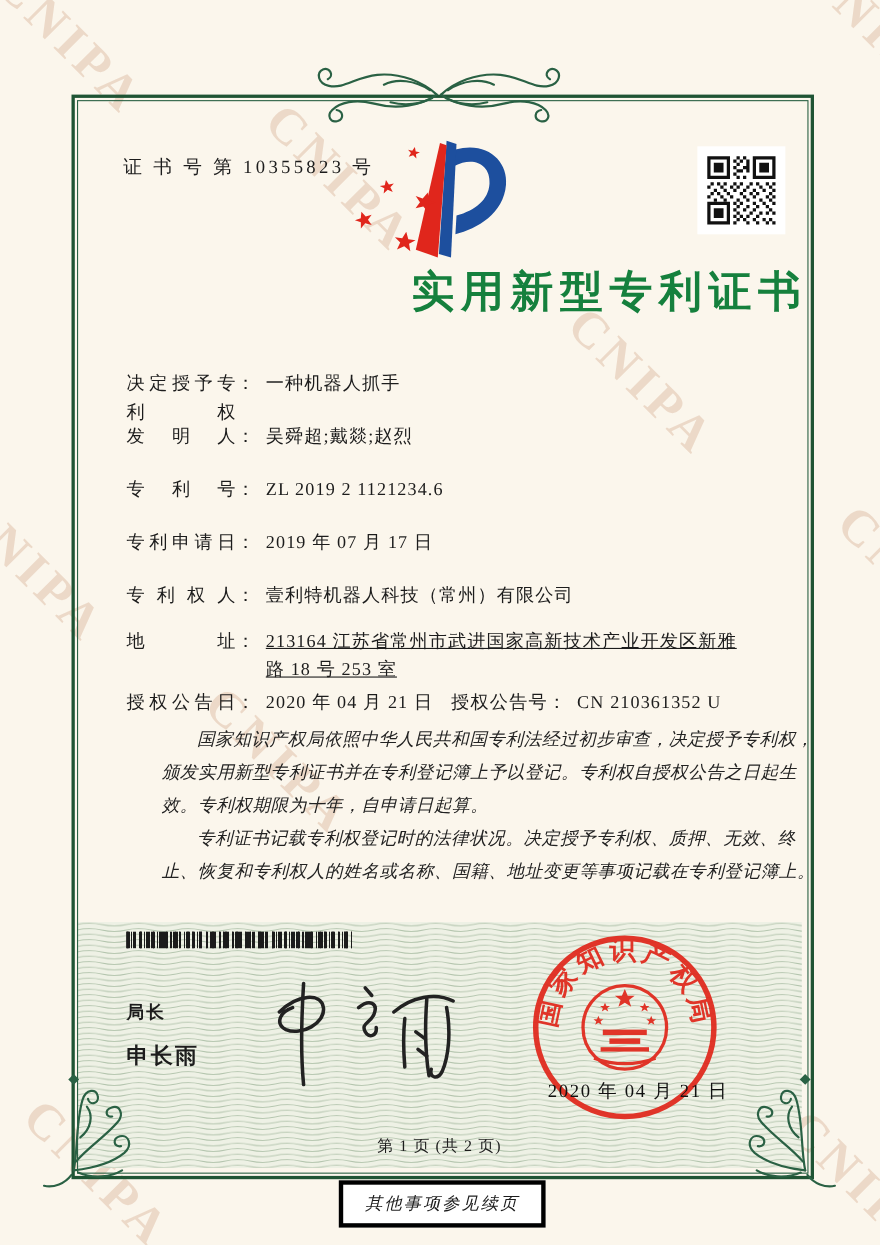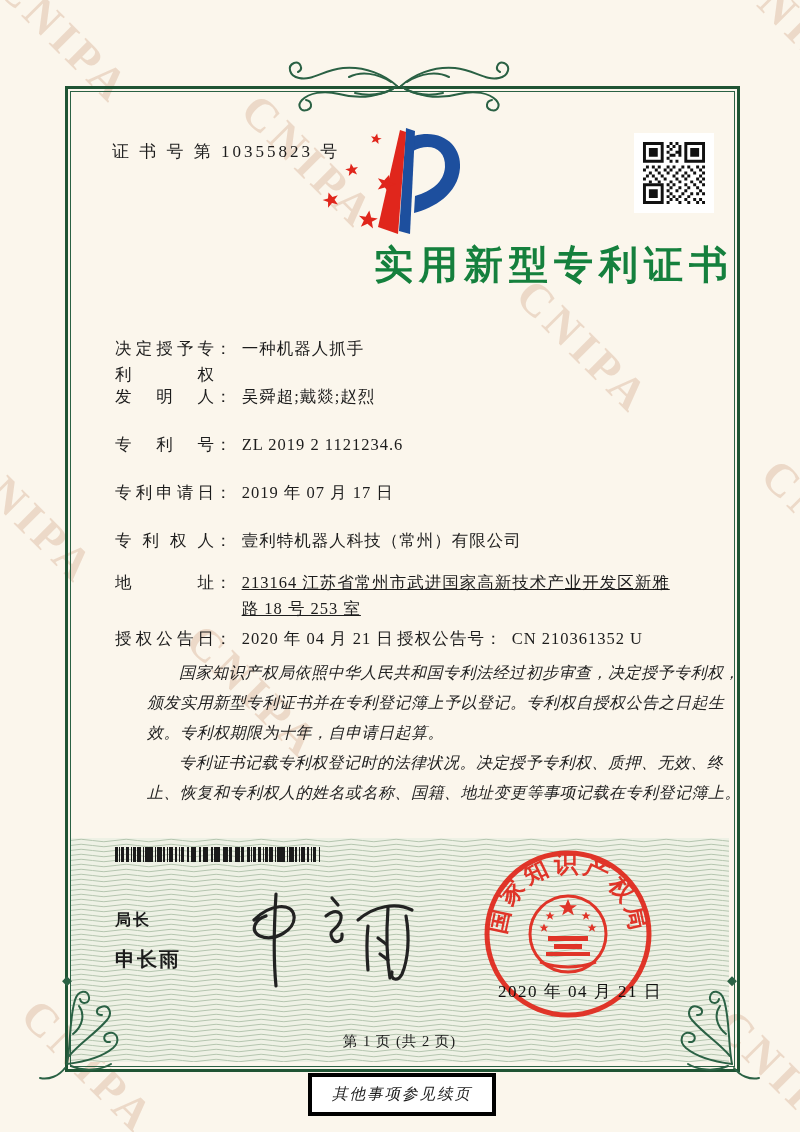--- a/index.html
+++ b/index.html
@@ -22,21 +22,21 @@
          display:flex;align-items:center;justify-content:center;}
   .logo{position:absolute;left:322px;top:122px;z-index:4;}
   .title{position:absolute;left:65px;top:238px;width:669px;text-align:right;
          font-size:39px;font-weight:bold;letter-spacing:6px;color:#15803d;z-index:4;}
   
   .frow{position:absolute;left:115px;right:70px;font-size:16.5px;letter-spacing:1px;z-index:4;line-height:26px;}
   .flabel{display:inline-block;width:100px;text-align:justify;text-align-last:justify;vertical-align:top;}
   .fcolon{display:inline-block;vertical-align:top;}
   .fvalue{display:inline-block;vertical-align:top;margin-left:4px;}
   .addr .fvalue{width:442px;word-break:break-all;text-decoration:underline;}
-  .grant2{position:absolute;left:282px;top:0;}
+  .grant2{position:absolute;left:295px;top:0;}
   
   .paras{position:absolute;left:104px;top:658px;width:604px;z-index:4;
          font-style:italic;font-size:16px;line-height:30px;letter-spacing:0.5px;color:#222;margin-left:43px;}
   .paras p{margin:0;text-indent:2em;}
   
   .barcode{position:absolute;left:115px;top:847px;width:205px;height:15px;z-index:4;
     background:
       repeating-linear-gradient(90deg,#1b1b1b 0 2px,transparent 2px 6px),
       repeating-linear-gradient(90deg,#1b1b1b 0 1px,transparent 1px 4px),
       repeating-linear-gradient(90deg,#1b1b1b 0 3px,transparent 3px 11px);}

